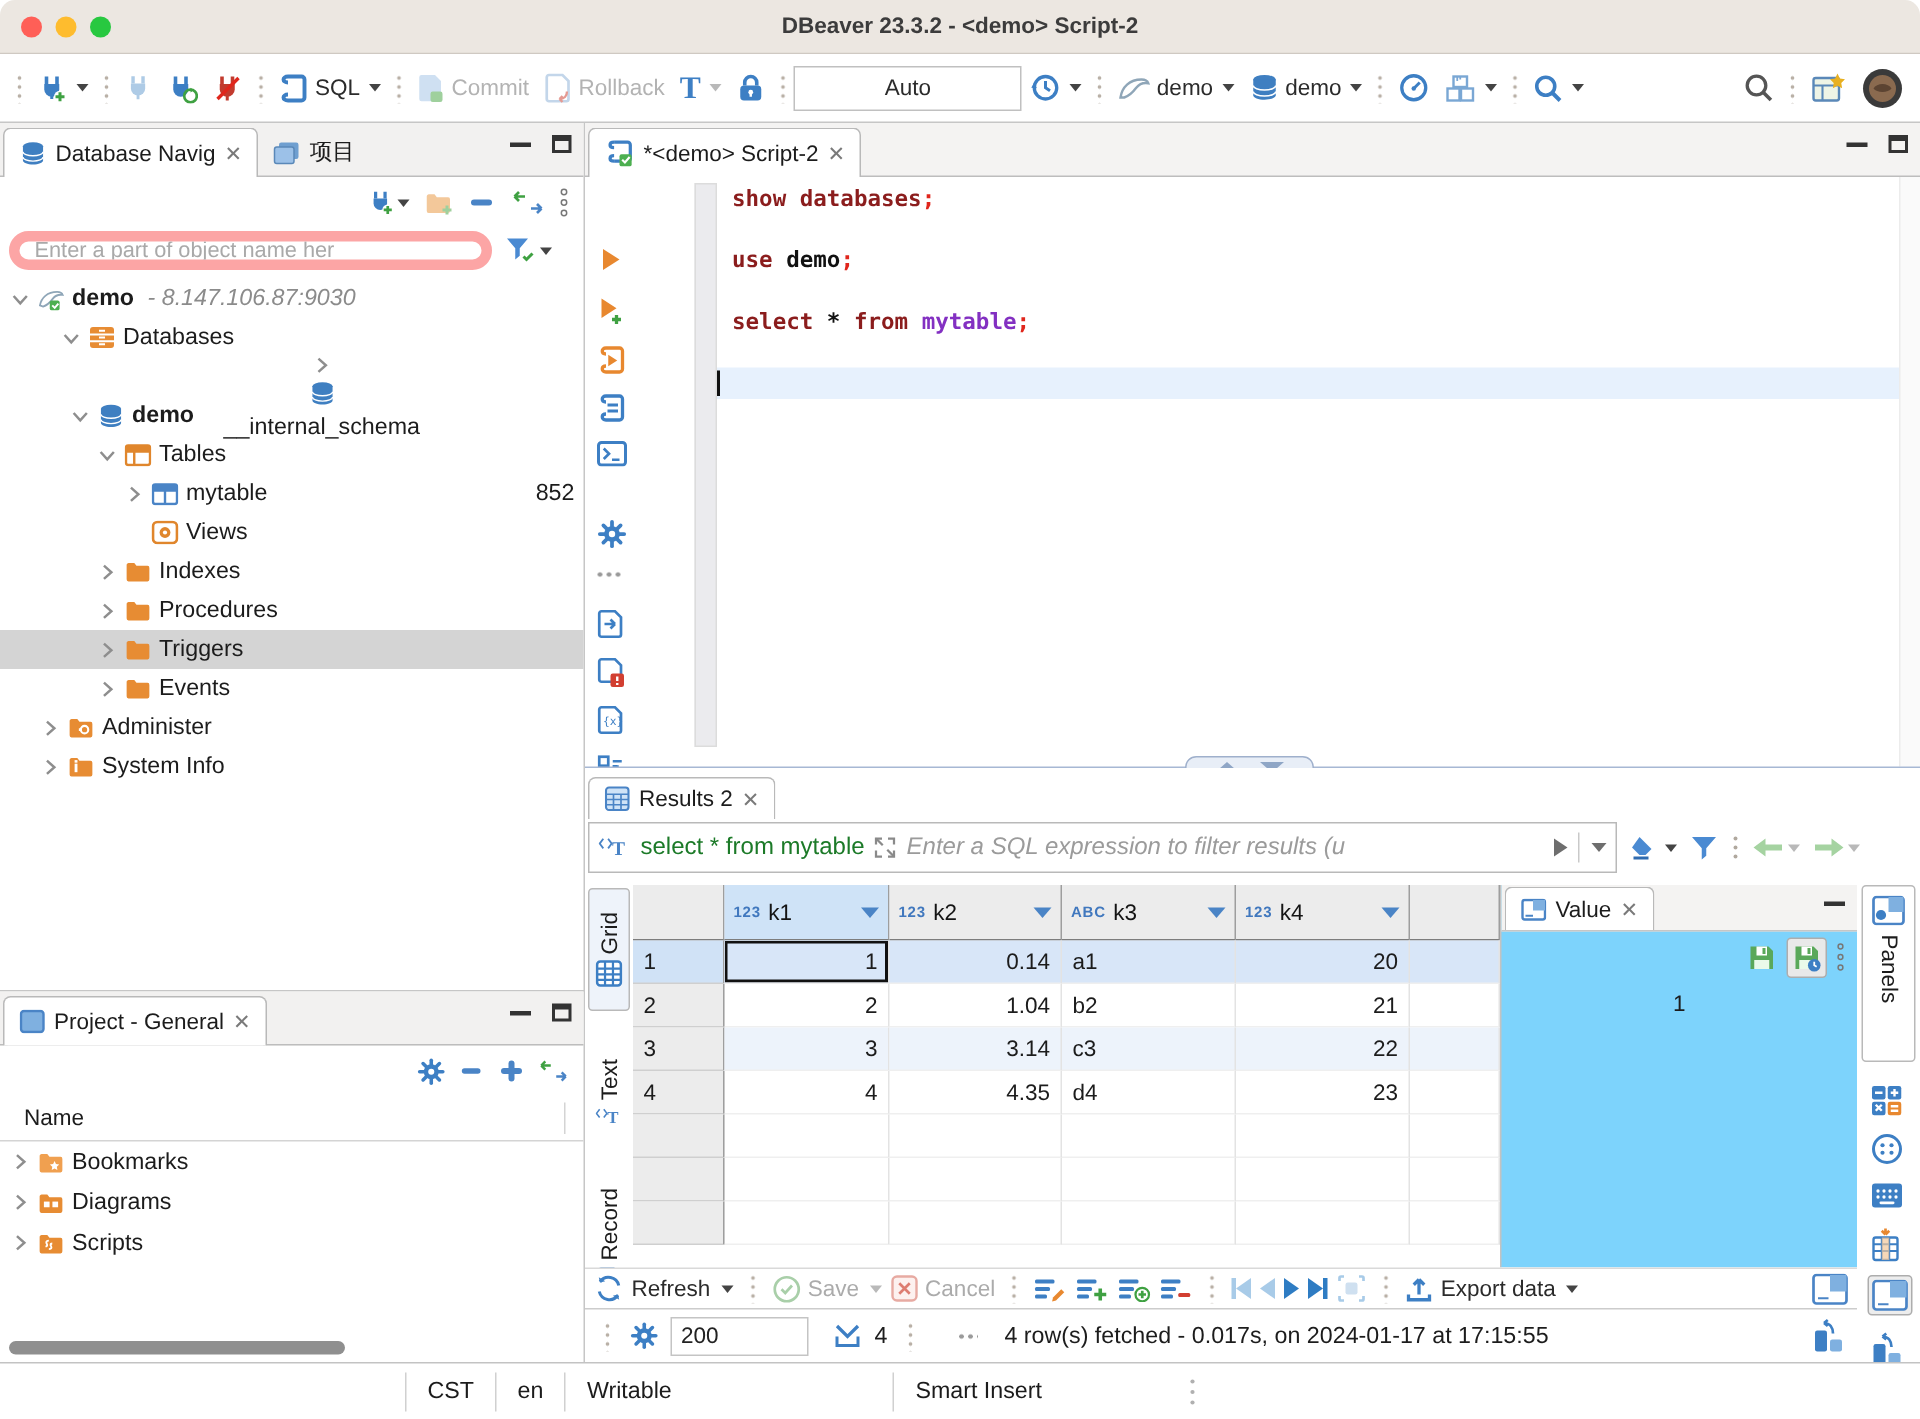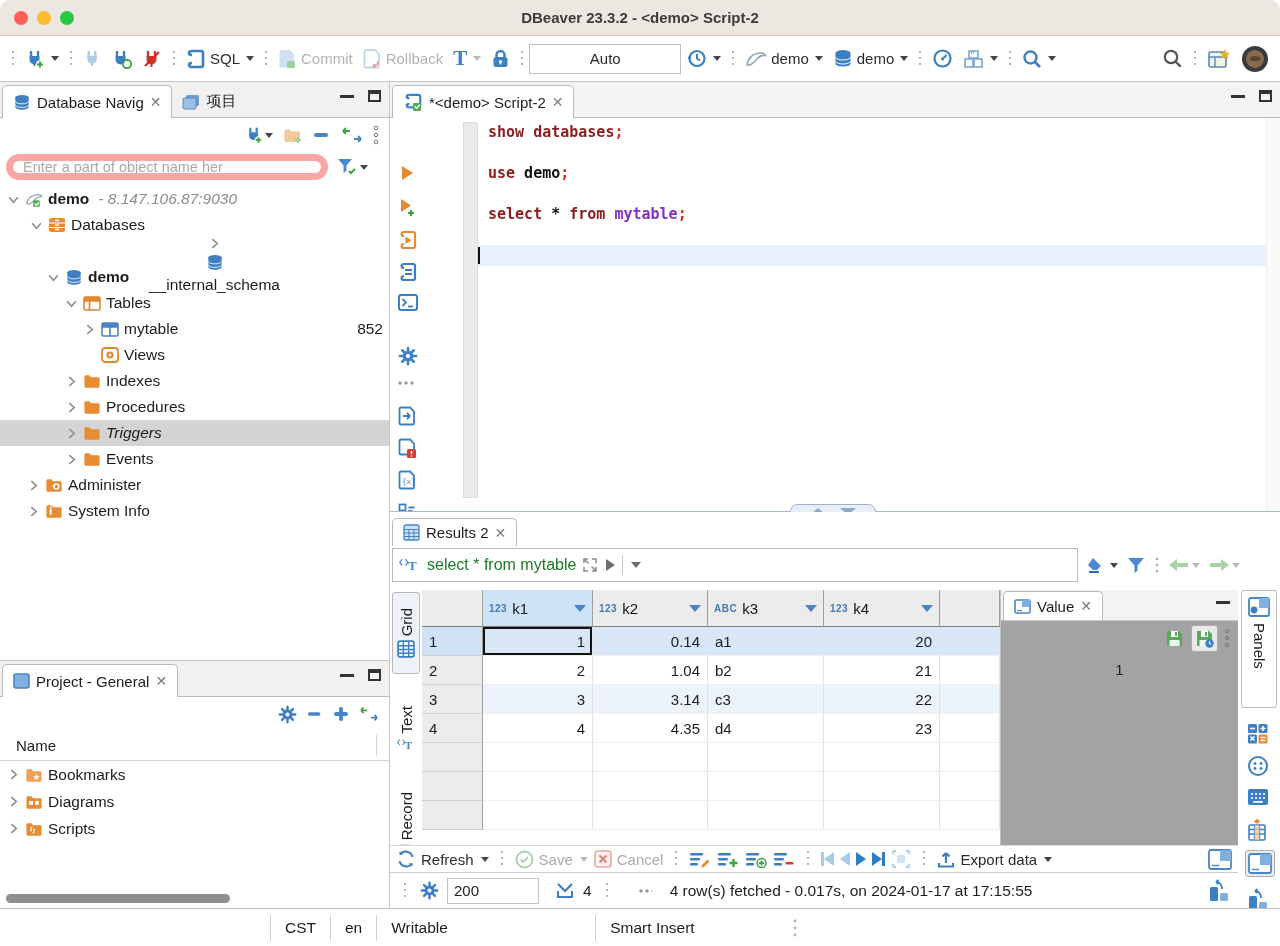--- a/index.html
+++ b/index.html
@@ -34,21 +34,21 @@
   .tab-x { color:#7a7a7a; font-size:14px; line-height:1; }
   .minmax { position:absolute; right:8px; top:8px; display:flex; gap:14px; }
   .mm-min { width:14px; height:8px; border-bottom:3px solid #333; }
   .mm-max { width:13px; height:12px; border:2px solid #333; border-top:4px solid #333; }
   .panel-toolbar { height:34px; display:flex; align-items:center; justify-content:flex-end; gap:10px; padding:0 10px; }
   .filter-input { width:322px; height:26px; border:7px solid #fca5a5; border-radius:13px; padding:0 10px; font-size:14.5px; color:#0369a1; outline:none; font-style:normal; }
   .filter-input::placeholder { color:#a9a9a9; }
 
   .tree { font-size:15.5px; }
   .trow { height:26px; display:flex; align-items:center; gap:5px; padding-right:6px; }
-  .trow.sel { background:#d4d4d4;font-style:italic; }
+  .trow.sel { background:#d4d4d4; }
   .chev { width:14px; display:flex; justify-content:center; flex:none; }
   .chev svg { transition:none; }
   .chev.exp svg { transform:rotate(90deg); }
   .chev.none { visibility:hidden; }
   .ticon { width:18px; flex:none; display:flex; justify-content:center; }
   .tlabel { white-space:nowrap; }
   .tlabel.bold { font-weight:bold; }
   .taddr { color:#8b8b8b; font-style:italic; margin-left:4px; white-space:nowrap; }
   .tbadge { margin-left:auto; color:#1c1c1c; }
   .colhead { height:30px; border-bottom:1px solid #d4d4d4; display:flex; align-items:center; padding:0 16px; color:#1c1c1c; position:relative; }
@@ -100,21 +100,21 @@
   .htri { width:0;height:0;border-left:6px solid transparent;border-right:6px solid transparent;border-top:7px solid #4a84c6; }
   .rnum { background:#ececec; border-right:1px solid #9e9e9e; border-bottom:1px solid #cfcfcf; display:flex; align-items:center; padding:0 7px; }
   .rnum.selrow { background:#d0e2f6; }
   .cell { border-right:1px solid #e3e3e3; border-bottom:1px solid #efefef; display:flex; align-items:center; padding:0 7px; font-size:15px; }
   .cell.num { justify-content:flex-end; }
   .cell.r1 { background:#d8e6f8; }
   .cell.r3 { background:#edf3fb; }
   .cell.focus { box-shadow:inset 0 0 0 2px #111; }
 
   
-  #valuepanel { position:absolute; left:610px; top:78px; width:238px; bottom:63px; border-left:1px solid #c2c2c2; background:#a3a3a3;text-align:center; }
+  #valuepanel { position:absolute; left:610px; top:78px; width:238px; bottom:63px; border-left:1px solid #c2c2c2; background:#7dd3fc;text-align:center; }
   #valuepanel .vp-tabrow { position:relative; height:31px; border-bottom:1px solid #c6c6c6; background:#f4f3f2; display:flex; align-items:flex-end; }
   #valuepanel .tab { height:29px; }
   .vp-tools { height:34px; display:flex; align-items:center; justify-content:flex-end; gap:6px; padding:0 8px; }
   .vp-content { padding:6px 8px; font-size:15px; }
   .floppy-wrap.sel { border:1px solid #adadad; background:#e9e9e9; border-radius:3px; padding:2px; }
 
   
   #panelstrip { position:absolute; right:0; top:78px; width:42px; bottom:0px; background:#fff; }
   .panels-tab { position:absolute; left:3px; top:0px; width:36px; height:118px; border:1px solid #b9b9b9; background:#fff; border-radius:3px; display:flex; flex-direction:column; align-items:center; padding-top:6px; gap:6px; }
   .panels-label { writing-mode:vertical-rl; font-size:15px; color:#1c1c1c; }
@@ -385,21 +385,21 @@
           <svg width="20" height="17" viewBox="0 0 22 18">
             <path d="M2 14C3 8 8 3 16 3c2 0 4 1 4.5 2.5-3-.5-6 .5-8 3-1.5 2-3.5 5-8 6.5z" fill="none" stroke="#8fa6b8" stroke-width="1.5"></path>
             <rect x="10" y="10" width="8" height="8" rx="1.5" fill="#4caf50"></rect>
             <path d="M12 14l2 2 3-3.5" stroke="#fff" stroke-width="1.6" fill="none"></path>
           </svg>
         </span>
       <span class="tlabel bold">demo</span>
       <span class="taddr">- 8.147.106.87:9030</span>
     </div>
 
-    <div class="trow" style="padding-left:29px;">
+    <div class="trow" style="padding-left:40px;">
       <span class="chev exp">
           <svg width="11" height="11" viewBox="0 0 10 10">
             <path d="M3 1l4.5 4L3 9" fill="none" stroke="#8e8e8e" stroke-width="1.5"></path>
           </svg>
         </span>
       <span class="ticon">
           <svg width="18" height="16" viewBox="0 0 18 16">
             <rect x="1" y="1" width="16" height="14" rx="2" fill="#e78c33"></rect>
             <path d="M1 6h16M1 10.5h16" stroke="#fff" stroke-width="1.2"></path>
             <path d="M7 3.5h4M7 8h4M7 12.5h4" stroke="#fff" stroke-width="1.4"></path>
@@ -810,20 +810,21 @@
     <svg width="22" height="16" viewBox="0 0 22 16">
         <path d="M4 4L1 8l3 4M8 4l3 4-3 4" stroke="#4a84c6" stroke-width="1.5" fill="none" transform="translate(0,-1) scale(0.8)"></path>
         <text x="9" y="13" font-size="13" font-weight="bold" fill="#4a84c6" font-family="Liberation Serif, serif">T</text>
       </svg>
     <span class="fquery">select * from mytable</span>
     <svg width="16" height="16" viewBox="0 0 16 16">
         <path d="M6 2H2v4M10 14h4v-4" stroke="#8a8a8a" stroke-width="1.5" fill="none"></path>
         <path d="M2 2l4.5 4.5M14 14L9.5 9.5" stroke="#8a8a8a" stroke-width="1.5"></path>
         <path d="M10 2h4v4M6 14H2v-4" stroke="#8a8a8a" stroke-width="1.5" fill="none"></path>
       </svg>
+    <span class="fplace">Enter a SQL expression to filter results (u</span>
     <svg width="12" height="14" viewBox="0 0 12 14">
         <path d="M2 1l9 6-9 6z" fill="#6e6e6e"></path>
       </svg>
     <span style="width:1px;height:20px;background:#c9c9c9;"></span>
     <span class="dd" style="border-top-color:#6e6e6e;border-left-width:5px;border-right-width:5px;border-top-width:6px;"></span>
   </div>
   <div class="fbtns">
     <span class="flex">
       <svg width="24" height="20" viewBox="0 0 24 20">
           <path d="M9 3l8 8-4 4H9l-5-5z" fill="#4a8ad2"></path>

